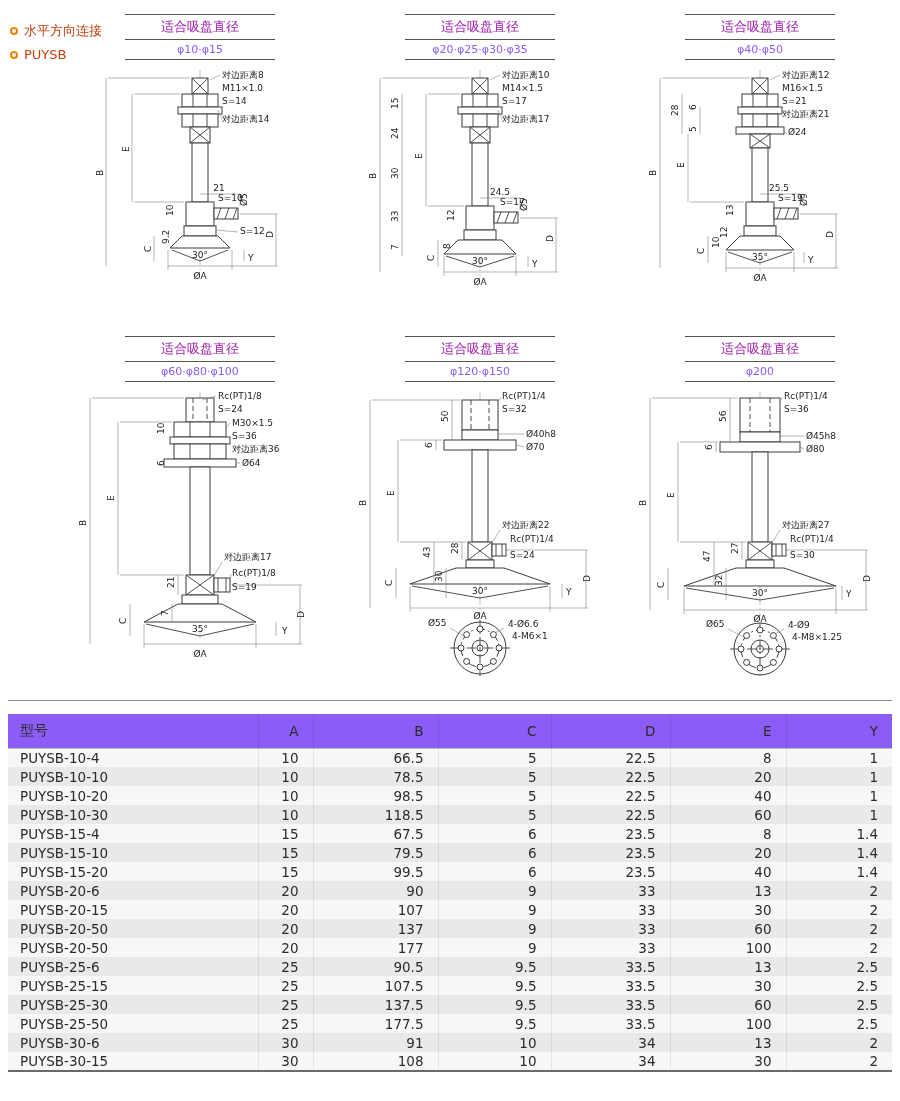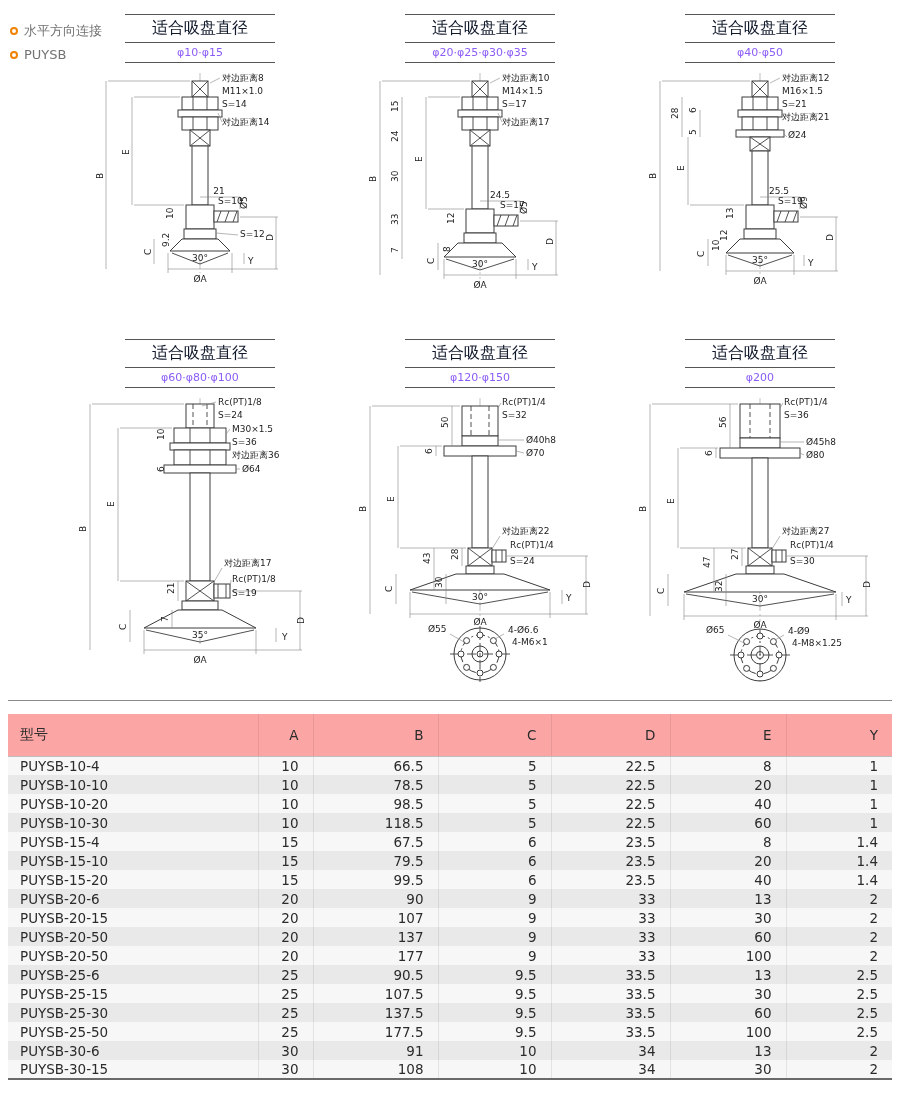--- a/index.html
+++ b/index.html
@@ -1,46 +1,46 @@
 <!DOCTYPE html>
 <html><head>
 <meta charset="utf-8">
 <style>
   * { margin:0; padding:0; box-sizing:border-box; }
   html,body { background:#ffffff; }
   body { font-family:"DejaVu Sans","Liberation Sans",sans-serif; color:#333; }
   .page { position:relative; width:900px; height:1101px; background:#fff; overflow:hidden; }
 
   
-  .top-header { position:absolute; top:22px; left:10px; font-size:13px; color:#737373; }
+  .top-header { position:absolute; top:22px; left:10px; font-size:13px; color:#c2410c; }
   .hline { display:flex; align-items:center; gap:6px; margin-bottom:7px; }
   .bullet { width:8px; height:8px; border:2px solid #f08300; border-radius:50%; background:#fff; display:inline-block; flex:0 0 auto; }
 
   
   .diagram-grid { position:absolute; top:14px; left:60px; width:840px;
                   display:grid; grid-template-columns:repeat(3,280px); row-gap:12px; }
   .diagram-cell { display:flex; flex-direction:column; align-items:center; }
   .dhead { border-top:1px solid #555; border-bottom:1px solid #555; text-align:center; min-width:150px; }
-  .dtitle { font-size:16px; color:#0f172a; padding:3px 16px; border-bottom:1px solid #555; white-space:nowrap; }
+  .dtitle { font-size:13px; color:#a21caf; padding:3px 16px; border-bottom:1px solid #555; white-space:nowrap; }
   .drange { font-size:11px; color:#8b5cf6; padding:3px 16px; white-space:nowrap; }
   svg.tech { margin-top:4px; }
 
   svg .cl   { stroke:#999; stroke-width:0.6; stroke-dasharray:9 3 2 3; fill:none; }
   svg .bore { stroke:#666; stroke-width:0.7; stroke-dasharray:5 3; fill:none; }
   svg .body rect, svg .body polygon, svg .body circle { fill:#fff; stroke:#3c3c3c; stroke-width:1; }
   svg .body line, svg .body polyline { stroke:#3c3c3c; stroke-width:0.9; fill:none; }
   svg .dims line { stroke:#858585; stroke-width:0.6; fill:none; }
   svg .dimtxt { font-size:9px; fill:#1c1c1c; font-family:"DejaVu Sans","Liberation Sans",sans-serif; }
 
   
   .page-divider { position:absolute; top:700px; left:8px; width:884px; border-top:1px solid #8a8a8a; }
   .table-wrap { position:absolute; top:714px; left:8px; width:884px; }
   table { width:100%; border-collapse:collapse; table-layout:fixed;
           border-bottom:2px solid #6a6a6a; font-size:13.5px; color:#2b2b2b; }
-  thead th { background:#fca5a5; height:42px; font-weight:normal; text-align:right;
+  thead th { background:#8b5cf6; height:34px; font-weight:normal; text-align:right;
              padding-right:14px; border-bottom:1px solid #bdbdbd; }
   thead th:first-child { text-align:left; padding-left:12px; font-size:14px; }
   tbody td { height:19px; text-align:right; padding-right:14px; }
   tbody td:first-child { text-align:left; padding-left:12px; }
   thead th + th, tbody td + td { border-left:1px solid rgba(0,0,0,0.08); }
   tbody tr:nth-child(odd)  { background:#f7f7f7; }
   tbody tr:nth-child(even) { background:#e9e9e9; }
 </style>
 </head>
 <body>

